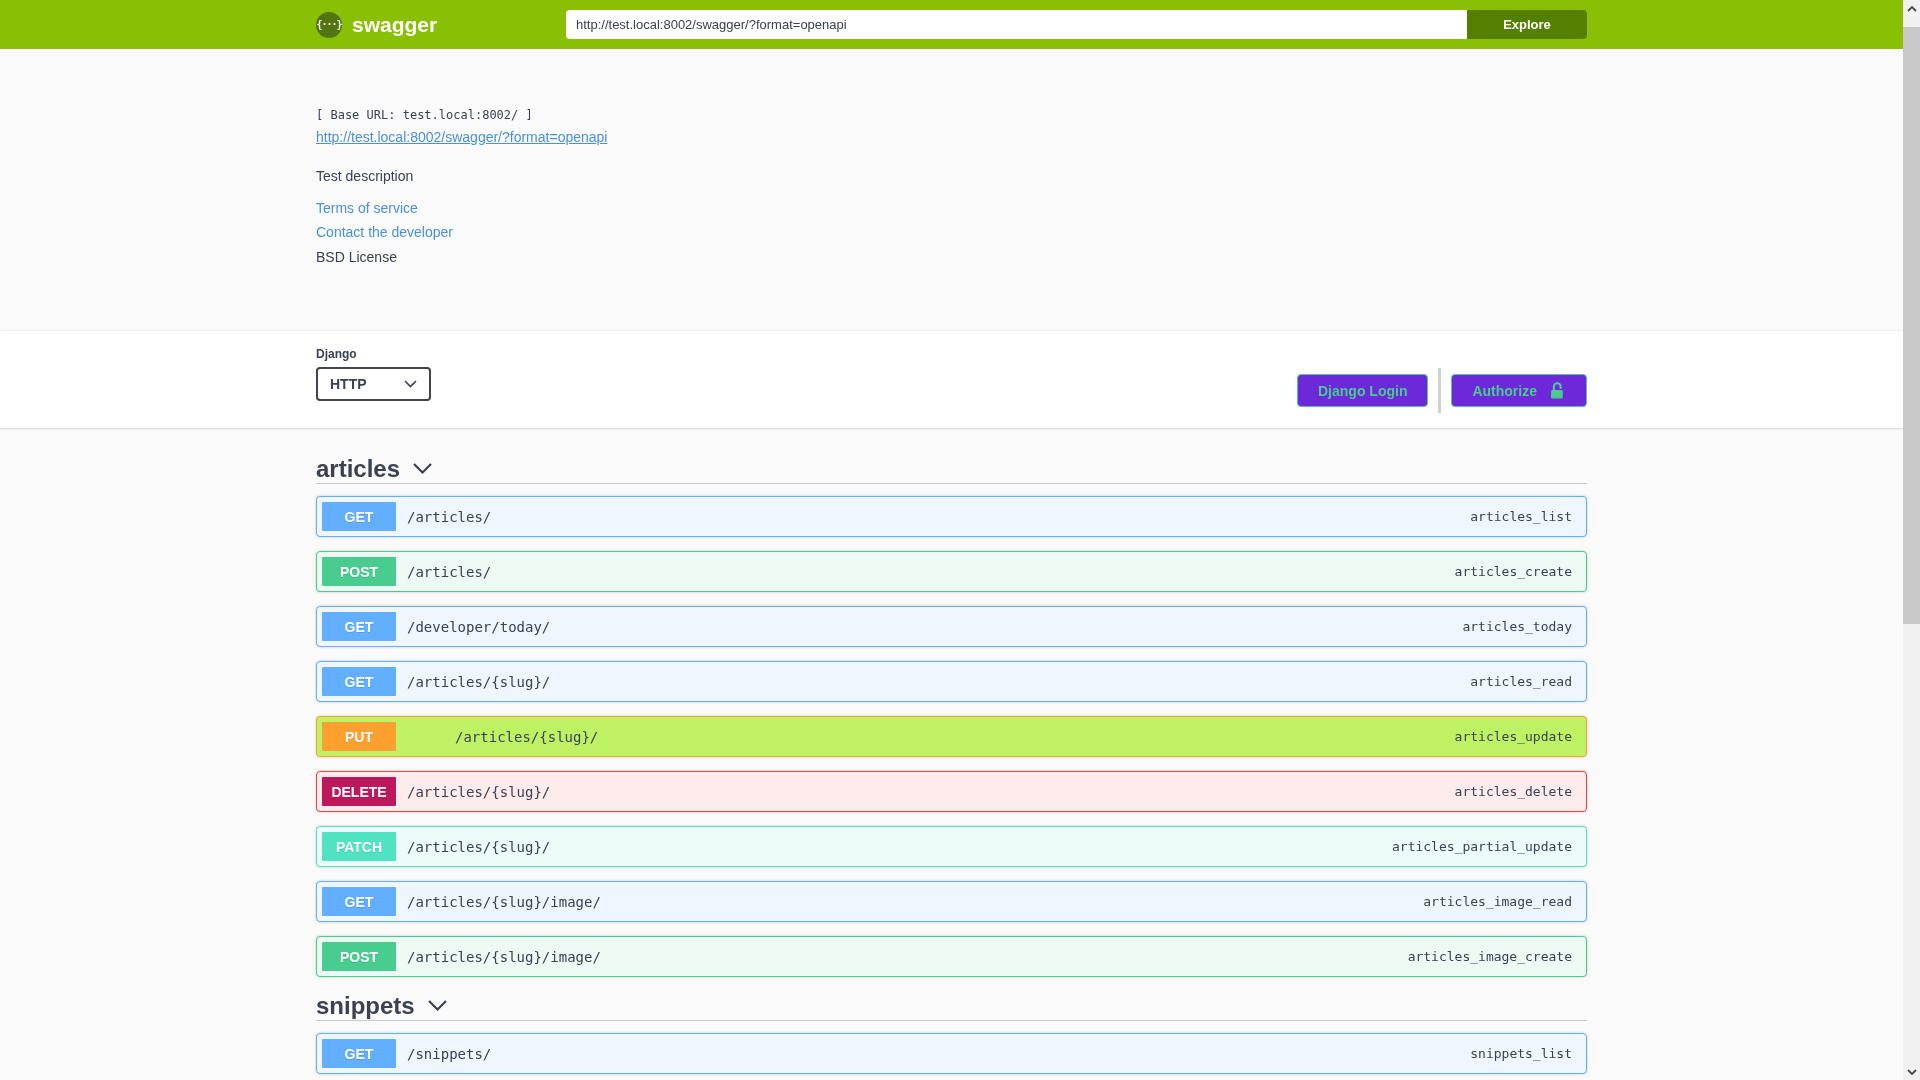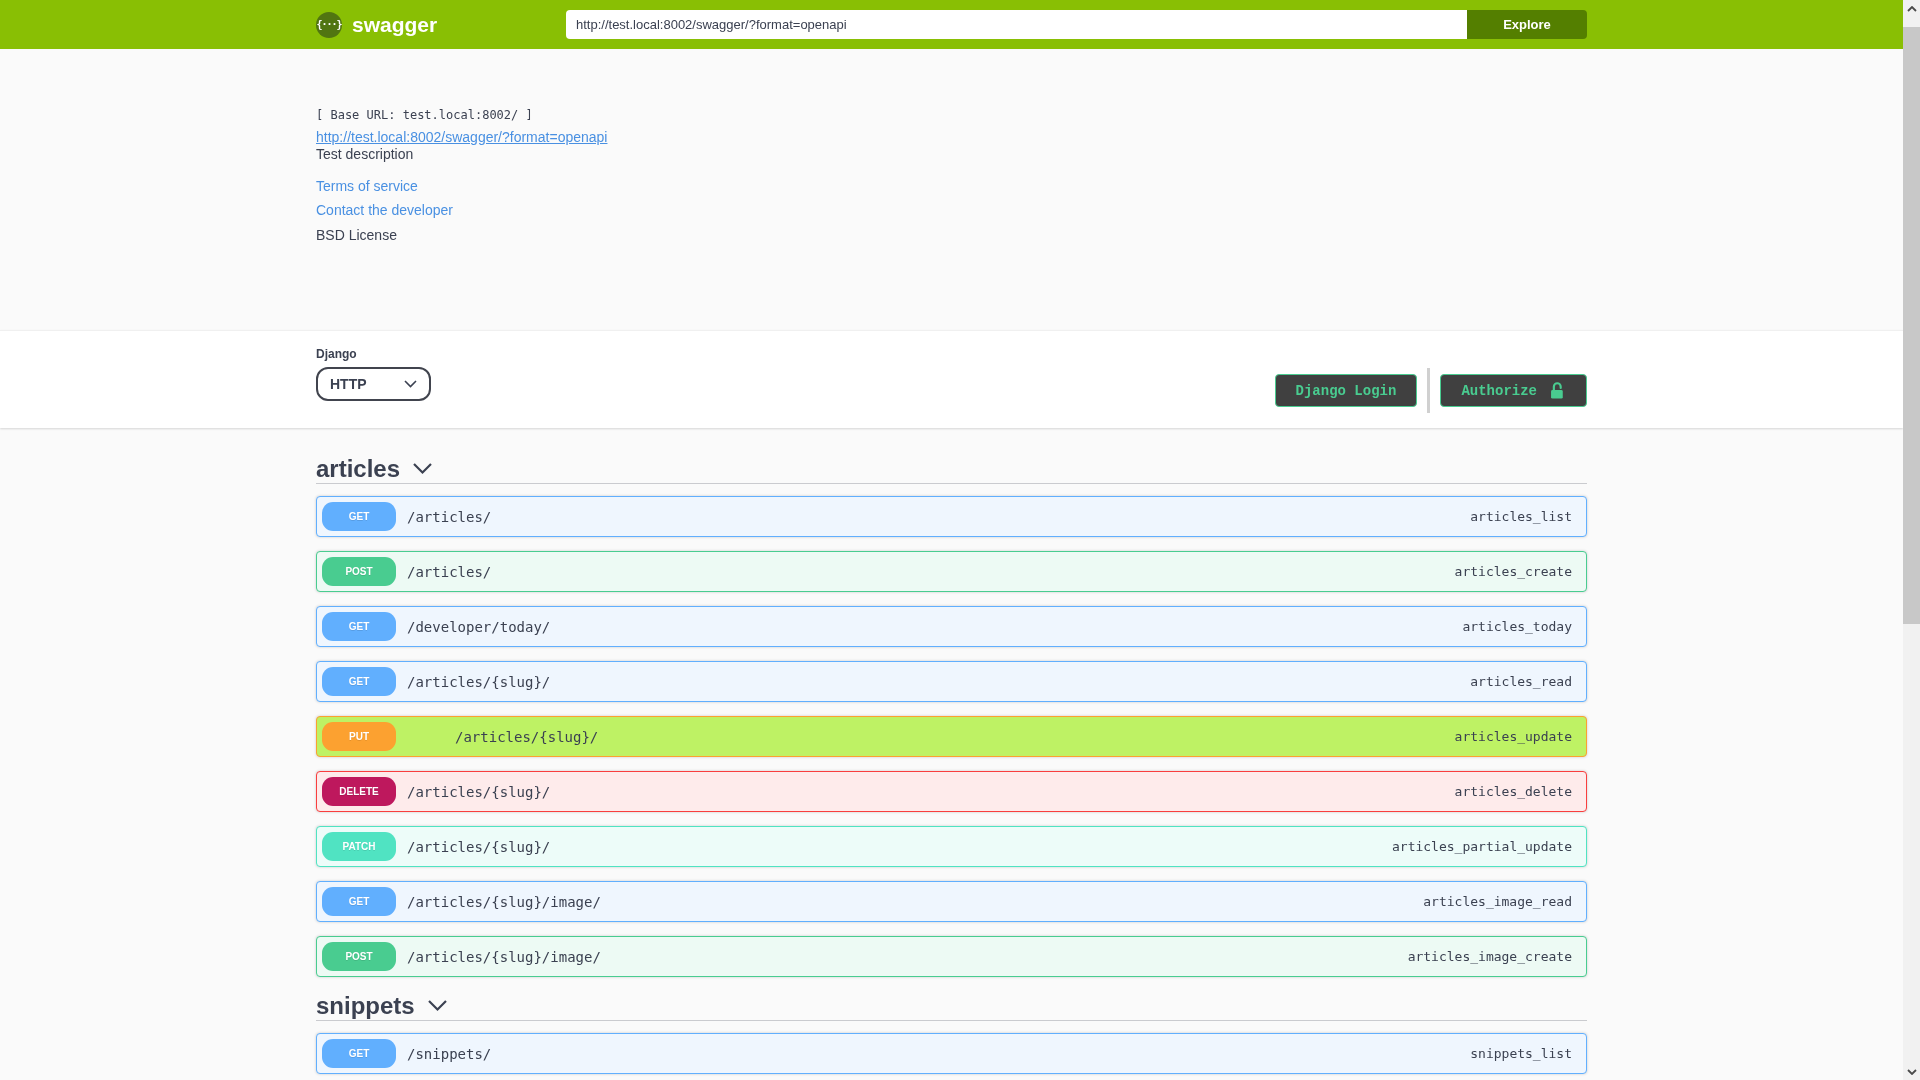--- a/index.html
+++ b/index.html
@@ -35,59 +35,59 @@
   
   .info-section { background:#fafafa; height:281px; }
   .info-section .wrapper { padding-top:53px; }
   .api-title { display:flex; align-items:flex-start; gap:7px; font-size:36px; font-weight:bold; line-height:36px; color:#3b4151; }
   .version-badge {
     margin-top:-2px; width:23px; height:23px; border-radius:50%; background:#7d8492;
     color:#fff; font-size:10px; font-weight:bold; display:flex; align-items:center; justify-content:center;
   }
   .base-url { margin-top:6px; font-family:"DejaVu Sans Mono", monospace; font-size:12px; color:#3b4151; }
   .spec-link { display:inline-block; margin-top:7px; font-size:14px; color:#4990e2; text-decoration:underline; cursor:pointer; }
-  .description { font-size:14px; }
+  .description { margin-top:22px; font-size:14px; }
   .info-link { display:block; width:fit-content; font-size:14px; color:#4990e2; cursor:pointer;text-align:center; }
   .terms { margin-top:16px; }
   .contact { margin-top:8px; }
   .license { margin-top:9px; font-size:14px; }
 
   
   .scheme-section { background:#fff; height:98px; box-shadow:0 1px 2px 0 rgba(0,0,0,.15); border-top:1px solid #f0f0f0; }
   .scheme-section .wrapper { display:flex; align-items:flex-start; padding-top:16px; }
   .schemes-label { font-size:12px; font-weight:bold; color:#3b4151; line-height:14px; }
   .scheme-select {
-    margin-top:6px; width:115px; height:34px; border:2px solid #41444e; border-radius:12px; background:#fff;
+    margin-top:6px; width:115px; height:34px; border:2px solid #41444e; border-radius:4px; background:#fff;
     display:flex; align-items:center; padding:0 12px; font-size:14px; font-weight:bold; cursor:pointer;
   }
   .scheme-select svg { margin-left:auto; }
   .auth-wrapper { margin-left:auto; margin-top:21px; display:flex; align-items:center; }
   .btn-auth {
-    height:33px; background:#404040; border:1px solid #49cc90; border-radius:4px;
+    height:33px; background:#6d28d9; border:1px solid #49cc90; border-radius:4px;
     color:#49cc90; font-size:14px; font-weight:bold; cursor:pointer;
-    display:flex; align-items:center; padding:0 20px; font-family:Liberation Mono, monospace;
+    display:flex; align-items:center; padding:0 20px; font-family:Liberation Sans, sans-serif;
   }
   .btn-auth .lock { margin-left:11px; }
   .auth-divider { width:3px; height:45px; background:#d0d0d0; margin:0 10px; }
 
   
   .main-section { height:652px; overflow:hidden; padding-top:26px; }
   .tag-section + .tag-section { margin-top:9px; }
   .tag-header {
     display:flex; align-items:center; gap:12px; cursor:pointer;
     border-bottom:1px solid rgba(59,65,81,.25);
   }
   .tag-title { font-size:24px; font-weight:bold; line-height:29px; color:#3b4151; }
   .tag-ops { padding-top:12px; }
   .opblock {
     height:41px; border-radius:4px; border:1px solid; box-shadow:0 0 3px rgba(0,0,0,.19);
     display:flex; align-items:center; padding:0 14px 0 5px; margin-bottom:14px; cursor:pointer;
   }
   .method-badge {
-    min-width:74px; height:29px; border-radius:11px; color:#fff; font-size:10px; font-weight:bold;
+    min-width:74px; height:29px; border-radius:1px; color:#fff; font-size:14px; font-weight:bold;
     display:flex; align-items:center; justify-content:center; text-shadow:0 1px 0 rgba(0,0,0,.1);
     font-family:"Liberation Sans", sans-serif;
   }
   .op-path { margin-left:11px; font-family:"DejaVu Sans Mono", monospace; font-size:14px; color:#3b4151; }
   .op-id { margin-left:auto; font-family:"DejaVu Sans Mono", monospace; font-size:13px; color:#3b4151; }
 
   
   .scrollbar { position:absolute; top:0; right:0; width:17px; height:1080px; background:#f1f1f1; }
   .sb-btn { position:absolute; left:0; width:17px; height:17px; display:flex; align-items:center; justify-content:center; cursor:pointer; }
   .sb-up { top:0; } .sb-down { bottom:0; }

